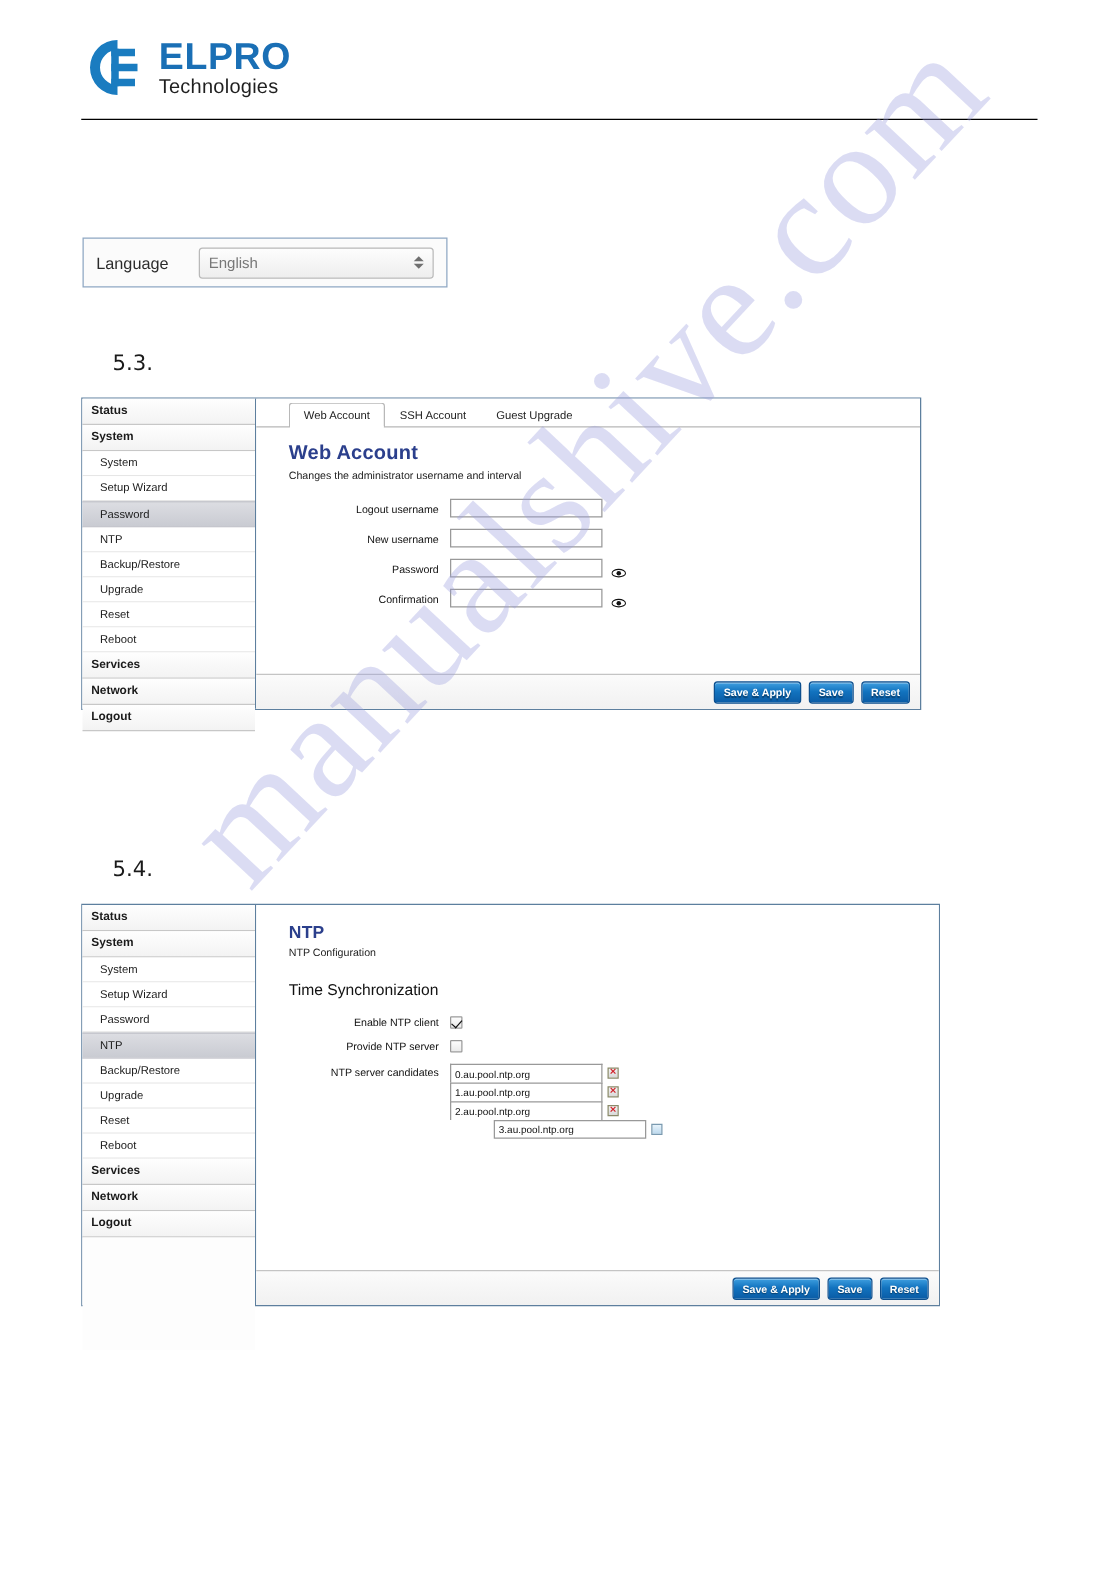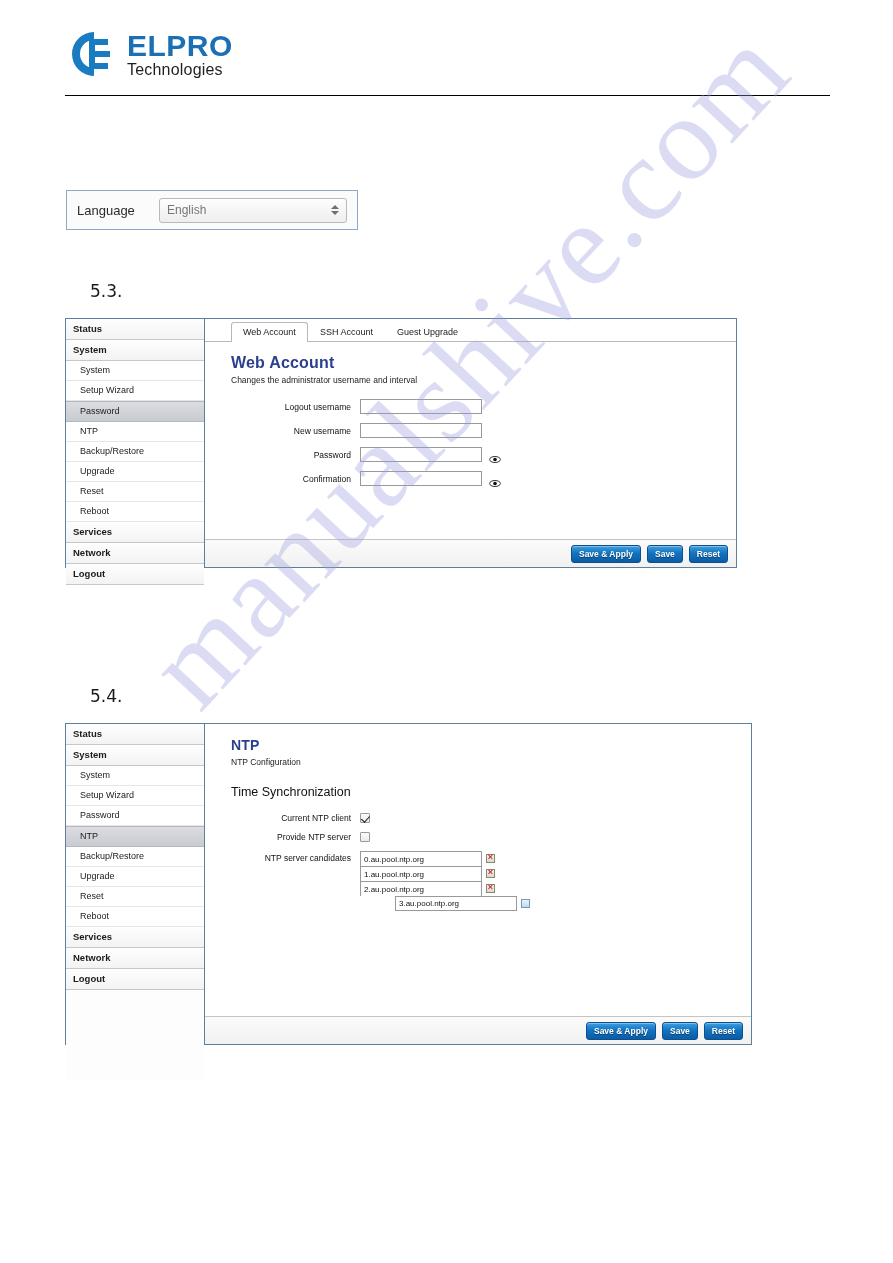--- a/index.html
+++ b/index.html
@@ -508,21 +508,21 @@
       <div class="nav-group"><span>Logout</span></div>
       <div class="nav-filler" style="height: 90px;"></div>
     </div>
   <div class="ui-content">
     <div class="content-body">
       <div class="page-title small">NTP</div>
       <div class="page-sub">NTP Configuration</div>
       <div class="section-heading">Time Synchronization</div>
       <div class="form" id="ntp-form">
           <div class="form-row">
-            <div class="form-label">Current NTP client</div>
+            <div class="form-label">Enable NTP client</div>
             <span class="checkbox checked"></span>
           </div>
           <div class="form-row">
             <div class="form-label">Provide NTP server</div>
             <span class="checkbox"></span>
           </div>
           <div class="form-row" style="align-items: flex-start;">
             <div class="form-label" style="padding-top: 2px;">NTP server candidates</div>
             <div class="candidates">
               <div class="candidate-row">

